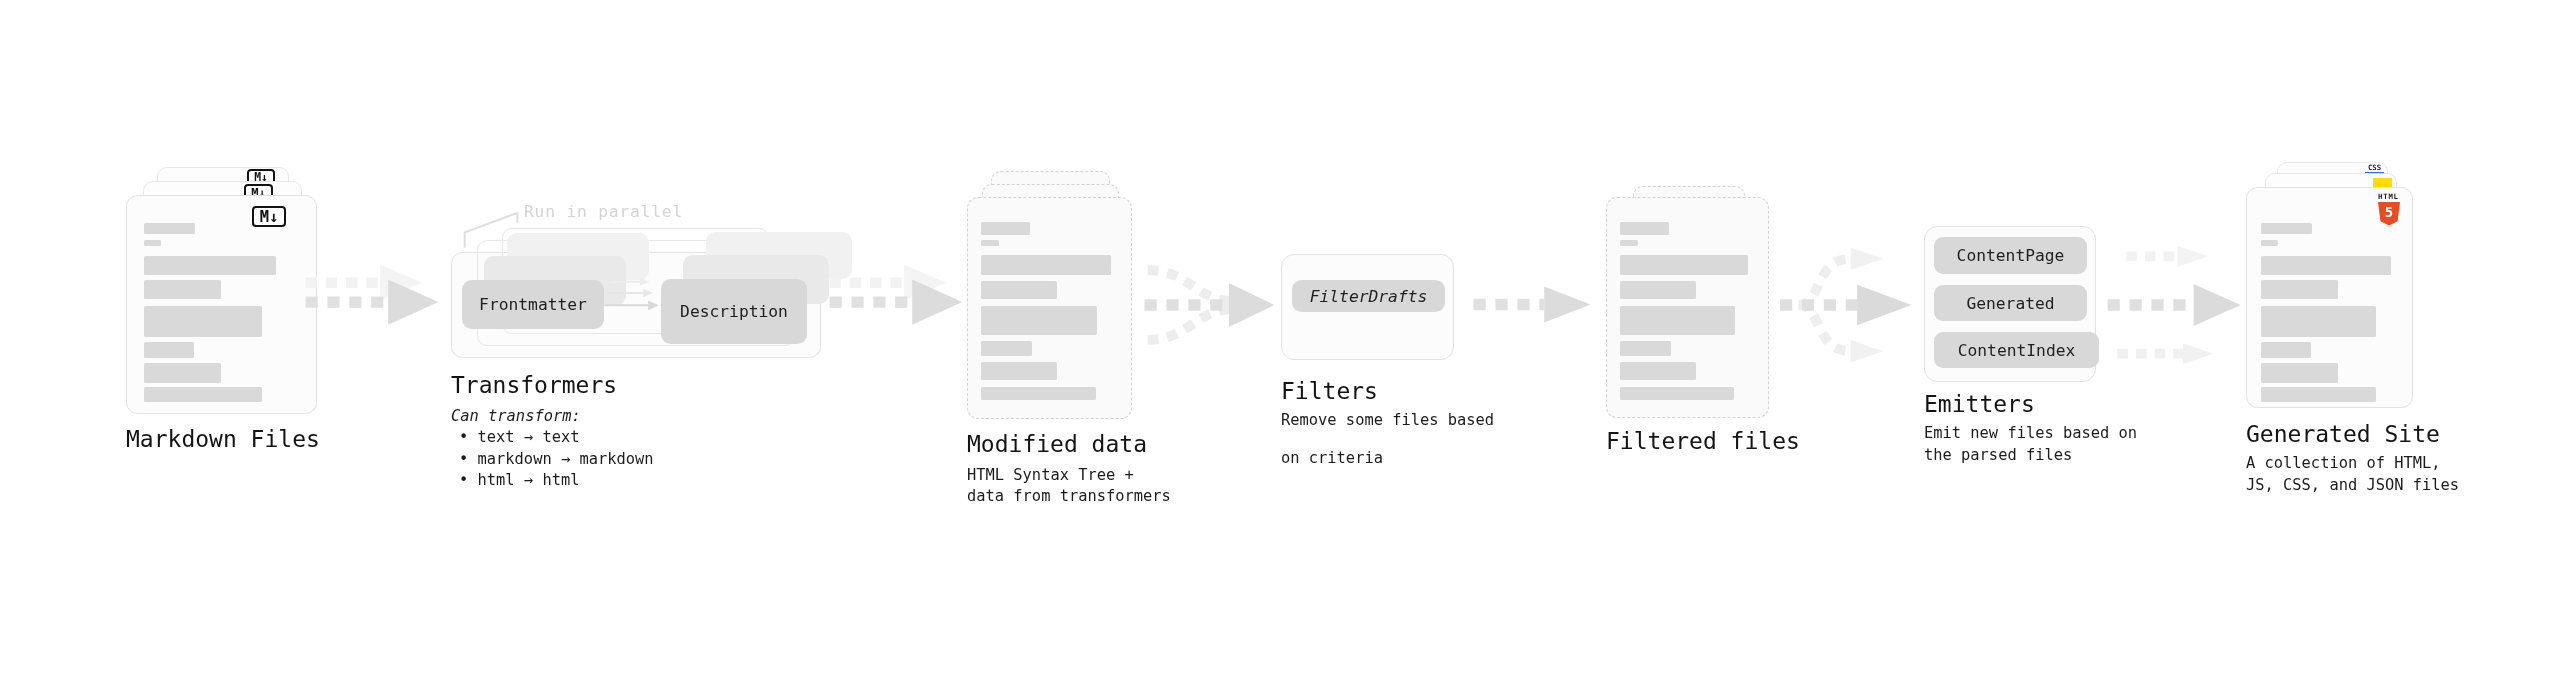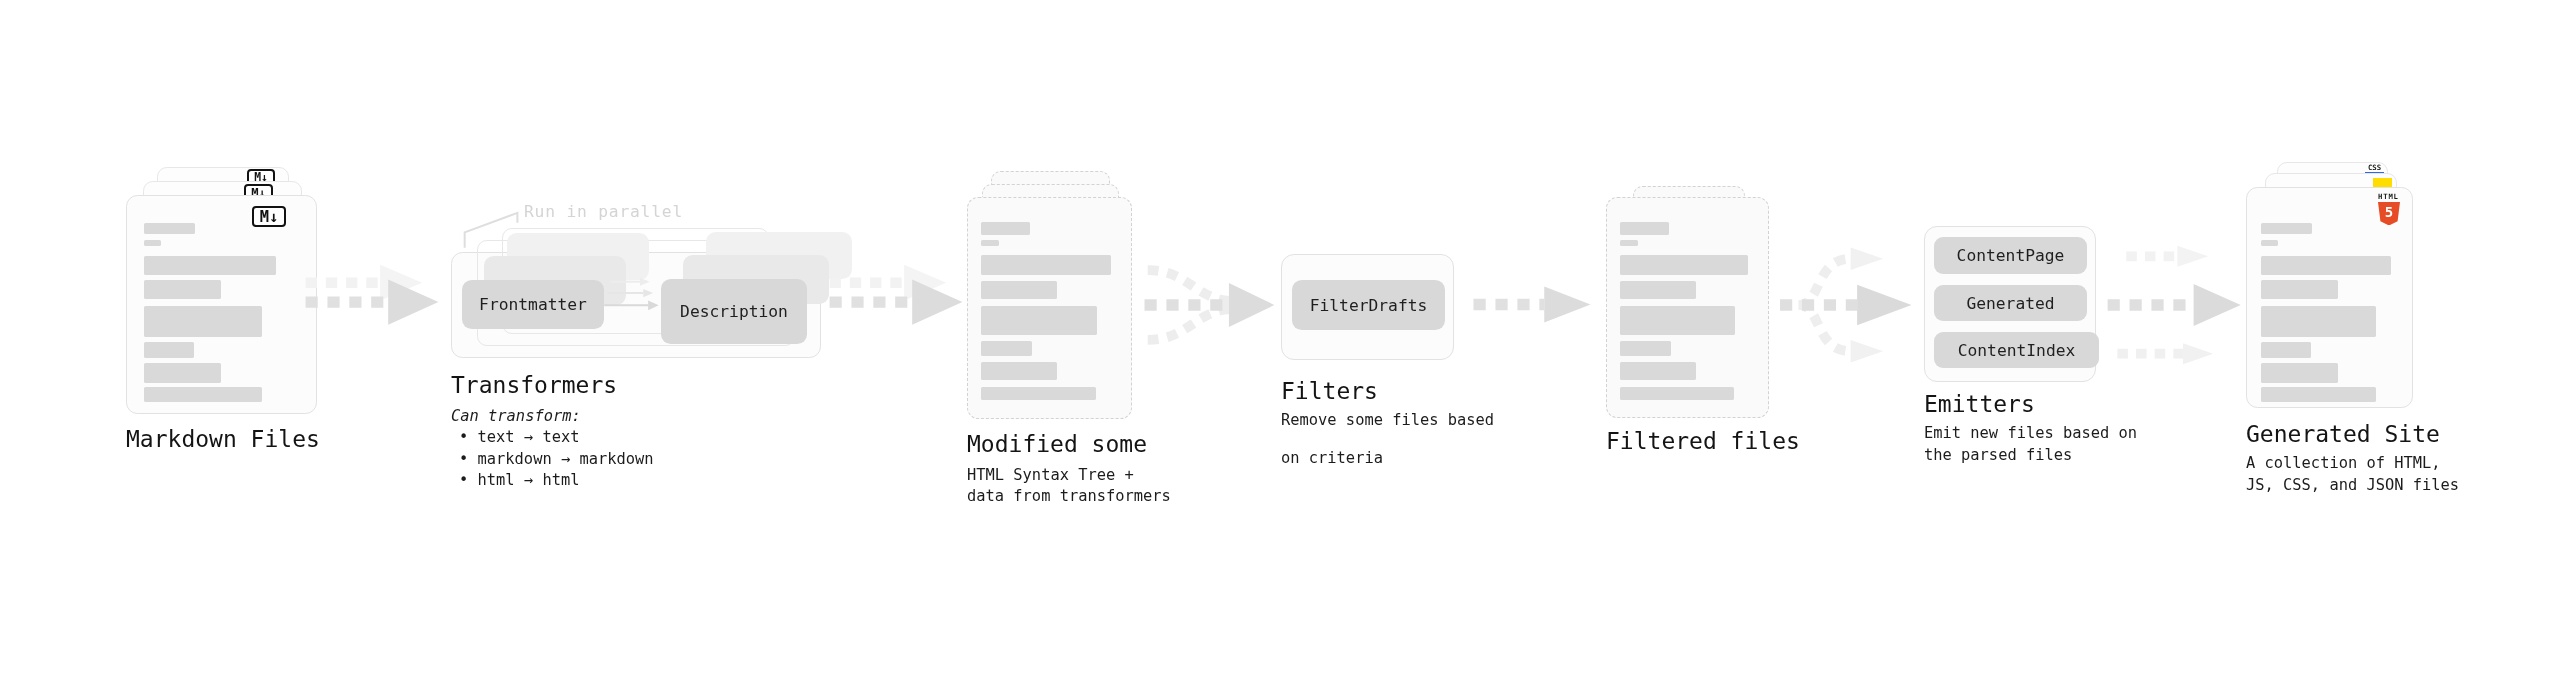--- a/index.html
+++ b/index.html
@@ -114,33 +114,33 @@
   <div class="bars" style="left:981px;top:222px;">
     <div class="bar" style="width:49px;height:13px;"></div>
     <div class="bar" style="width:18px;height:5.7px;margin-top:4.9px;"></div>
     <div class="bar" style="width:130px;height:19.5px;margin-top:9.8px;"></div>
     <div class="bar" style="width:76px;height:18px;margin-top:6.5px;"></div>
     <div class="bar" style="width:116px;height:29px;margin-top:6.5px;"></div>
     <div class="bar" style="width:51px;height:14.6px;margin-top:6.5px;"></div>
     <div class="bar" style="width:76px;height:18px;margin-top:6.5px;"></div>
     <div class="bar" style="width:115px;height:13px;margin-top:6.5px;"></div>
   </div>
-  <div class="h" style="left:967px;top:431px;">Modified some</div>
+  <div class="h" style="left:967px;top:431px;">Modified data</div>
   <div class="sub" style="left:967px;top:465px;">HTML Syntax Tree +</div>
   <div class="sub" style="left:967px;top:486px;">data from transformers</div>
 
   <svg style="left:1138px;top:252px;" width="138" height="106" viewBox="0 0 170 130">
     <path d="M 12,22 C 62,22 70,58 115,60" fill="none" stroke="#ededed" stroke-width="12" stroke-dasharray="13 11"></path>
     <path d="M 12,108 C 62,108 70,72 115,70" fill="none" stroke="#ededed" stroke-width="12" stroke-dasharray="13 11"></path>
     <line x1="8" y1="65" x2="112" y2="65" stroke="#dfdfdf" stroke-width="14" stroke-dasharray="15 12"></line>
     <polygon points="112,38 168,65 112,92" fill="#dcdcdc"></polygon>
   </svg>
 
   <div class="card" style="left:1281px;top:254px;width:173px;height:106px;border-radius:13px;"></div>
-  <div class="pill" style="left:1292px;top:280px;width:153px;height:50px;">FilterDrafts</div>
+  <div class="pill" style="left:1292px;top:280px;width:153px;height:32px;font-style:italic;">FilterDrafts</div>
   <div class="h" style="left:1281px;top:378px;">Filters</div>
   <div class="sub" style="left:1281px;top:410px;">Remove some files based</div>
   <div class="sub" style="left:1281px;top:448px;">on criteria</div>
 
   <svg style="left:1467px;top:280px;" width="126" height="49" viewBox="0 0 155 60">
     <line x1="8" y1="30" x2="95" y2="30" stroke="#e0e0e0" stroke-width="14" stroke-dasharray="15 12"></line>
     <polygon points="95,8 152,30 95,52" fill="#dcdcdc"></polygon>
   </svg>
 
   <div class="card back dashed" style="left:1633px;top:186px;width:112px;height:49px;"></div>

